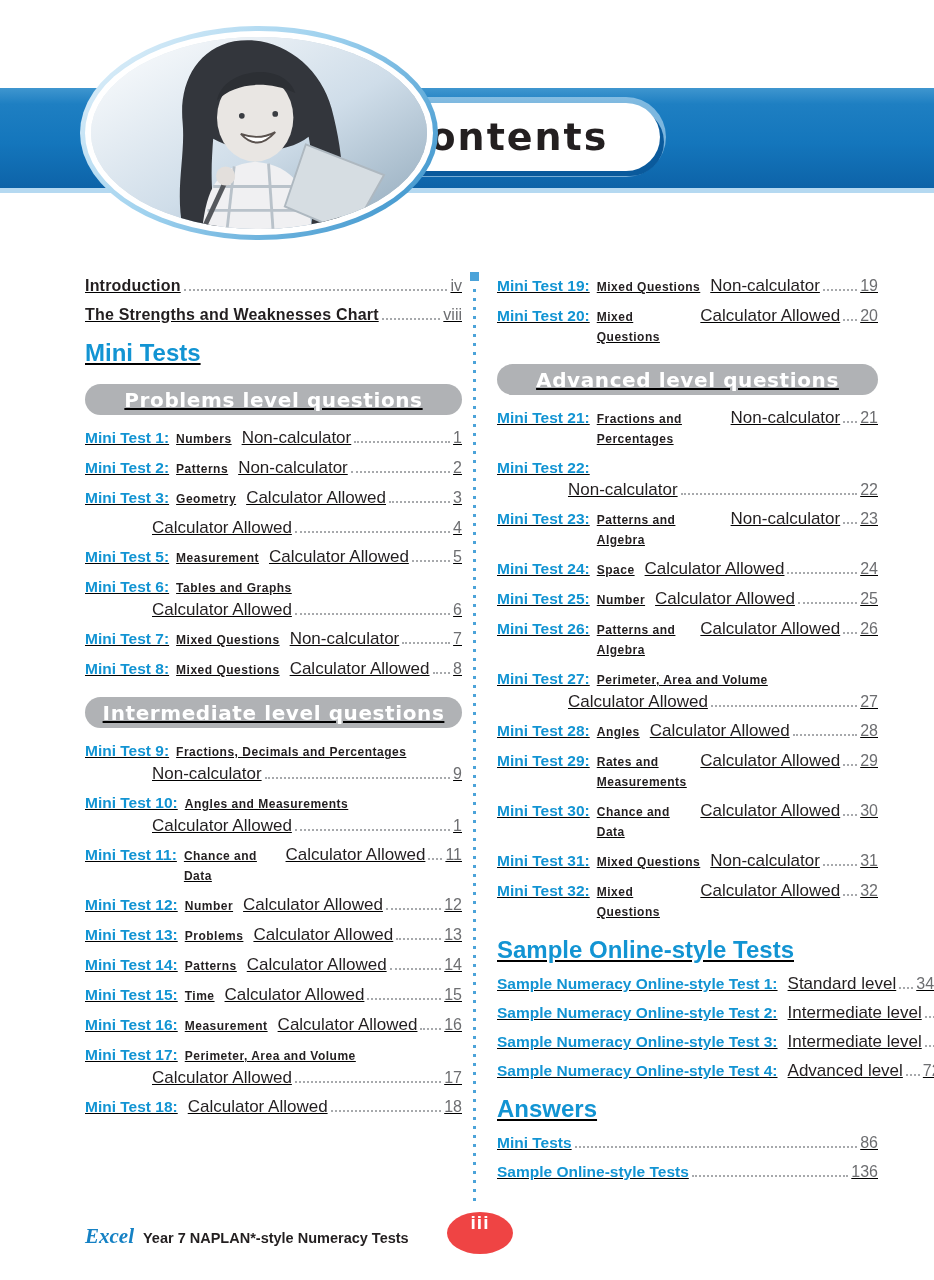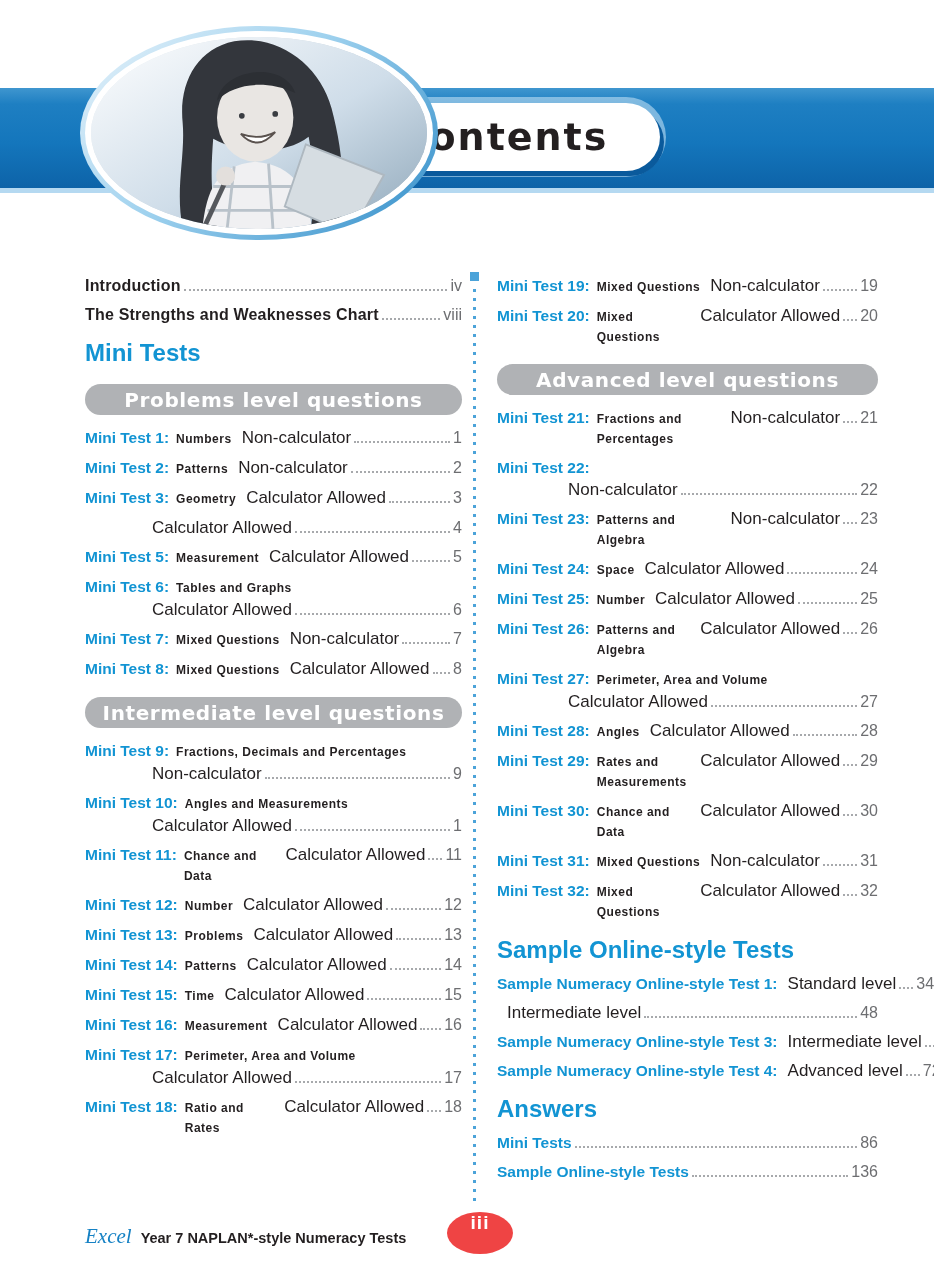--- a/index.html
+++ b/index.html
@@ -29,21 +29,21 @@
     border-radius:50%;
     background:linear-gradient(135deg,#eaf4fb 0%,#9ed1ee 45%,#2f8cc8 100%);
   }
   .photo-white{position:absolute;inset:5px;border-radius:50%;background:#fff;}
   .photo{
     position:absolute;inset:11px;border-radius:50%;overflow:hidden;
     background:linear-gradient(135deg,#f4f8fb,#93aabb);
   }
   .photo svg{width:100%;height:100%;display:block;}
   
-  .col{position:absolute;top:270px;padding-top:6px;z-index:4;}
+  .col{position:absolute;top:270px;padding-top:6px;z-index:4;text-decoration:underline;}
   .col-left{left:85px;width:377px;}
   .col-right{left:497px;width:381px;}
   .divider{position:absolute;left:470px;top:272px;width:9px;height:935px;z-index:4;}
   .divider .cap{position:absolute;left:0;top:0;width:9px;height:9px;background:#4ba3d9;display:block;}
   .divider .dots{
     position:absolute;left:3px;top:17px;bottom:0;width:3px;display:block;
     background:repeating-linear-gradient(to bottom,#4ba3d9 0 3px,transparent 3px 9px);
   }
   
   .toc-row,.toc-line{display:flex;align-items:baseline;line-height:20px;}
@@ -65,21 +65,21 @@
   }
   .banner span{
     font-family:"DejaVu Sans", sans-serif;font-weight:bold;font-size:20px;
     color:#fff;letter-spacing:.6px;
   }
   .sample-label{color:var(--accent);font-weight:bold;font-size:15.5px;white-space:nowrap;}
   .ans-title{color:var(--accent);font-weight:bold;font-size:15.5px;}
   
   .footer-text{position:absolute;left:85px;top:1224px;display:flex;align-items:baseline;z-index:4;}
   .brand{
-    font-family:"Liberation Serif", serif;font-style:italic;font-weight:normal;
+    font-family:"Liberation Serif", serif;font-style:italic;font-weight:bold;
     font-size:21px;color:#1581c4;
   }
   .book-title{font-size:14.5px;font-weight:bold;color:var(--black);margin-left:9px;}
   .page-oval{
     position:absolute;left:447px;top:1212px;width:66px;height:42px;z-index:4;
     border-radius:50%;background:#ef4444;color:#fff;
     display:flex;align-items:flex-start;justify-content:center;
     font-weight:bold;font-size:19px;letter-spacing:1px;
   }
 </style>
@@ -272,21 +272,20 @@
         <span class="title">Perimeter, Area and Volume</span>
       </div>
       <div class="toc-line toc-line2">
         <span class="qual">Calculator Allowed</span>
         <span class="leader"></span>
         <span class="pnum">17</span>
       </div>
     </div>
     <div class="toc-row">
       <span class="label">Mini Test 18:</span>
-      <span class="title">Ratio and Rates</span>
       <span class="qual">Calculator Allowed</span>
       <span class="leader"></span>
       <span class="pnum">18</span>
     </div>
   </div>
 
 <div class="divider">
   <span class="cap"></span>
   <span class="dots"></span>
 </div>
@@ -401,20 +400,21 @@
       <span class="pnum">32</span>
     </div>
     <div class="toc-heading">Sample Online-style Tests</div>
     <div class="toc-row">
       <span class="sample-label">Sample Numeracy Online-style Test 1:</span>
       <span class="qual">Standard level</span>
       <span class="leader"></span>
       <span class="pnum">34</span>
     </div>
     <div class="toc-row">
+      <span class="sample-label">Sample Numeracy Online-style Test 2:</span>
       <span class="qual">Intermediate level</span>
       <span class="leader"></span>
       <span class="pnum">48</span>
     </div>
     <div class="toc-row">
       <span class="sample-label">Sample Numeracy Online-style Test 3:</span>
       <span class="qual">Intermediate level</span>
       <span class="leader"></span>
       <span class="pnum">60</span>
     </div>

